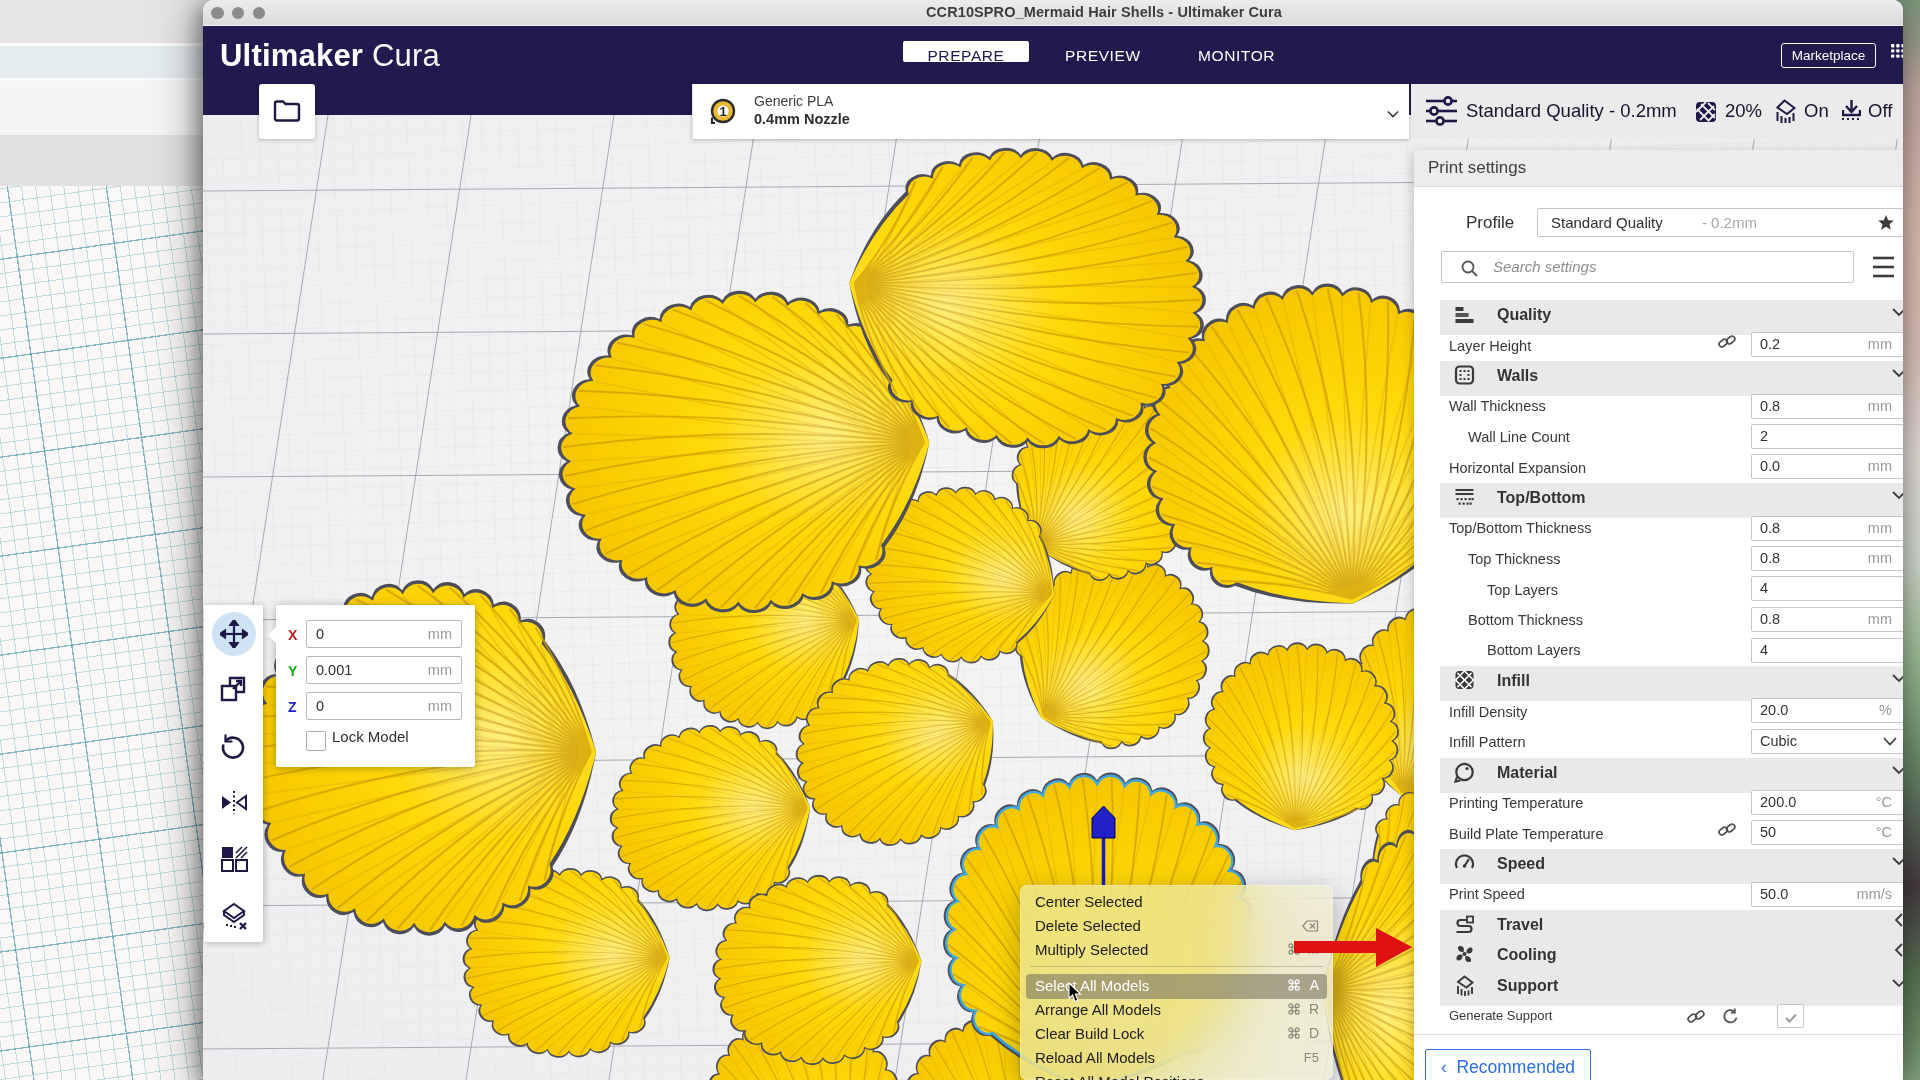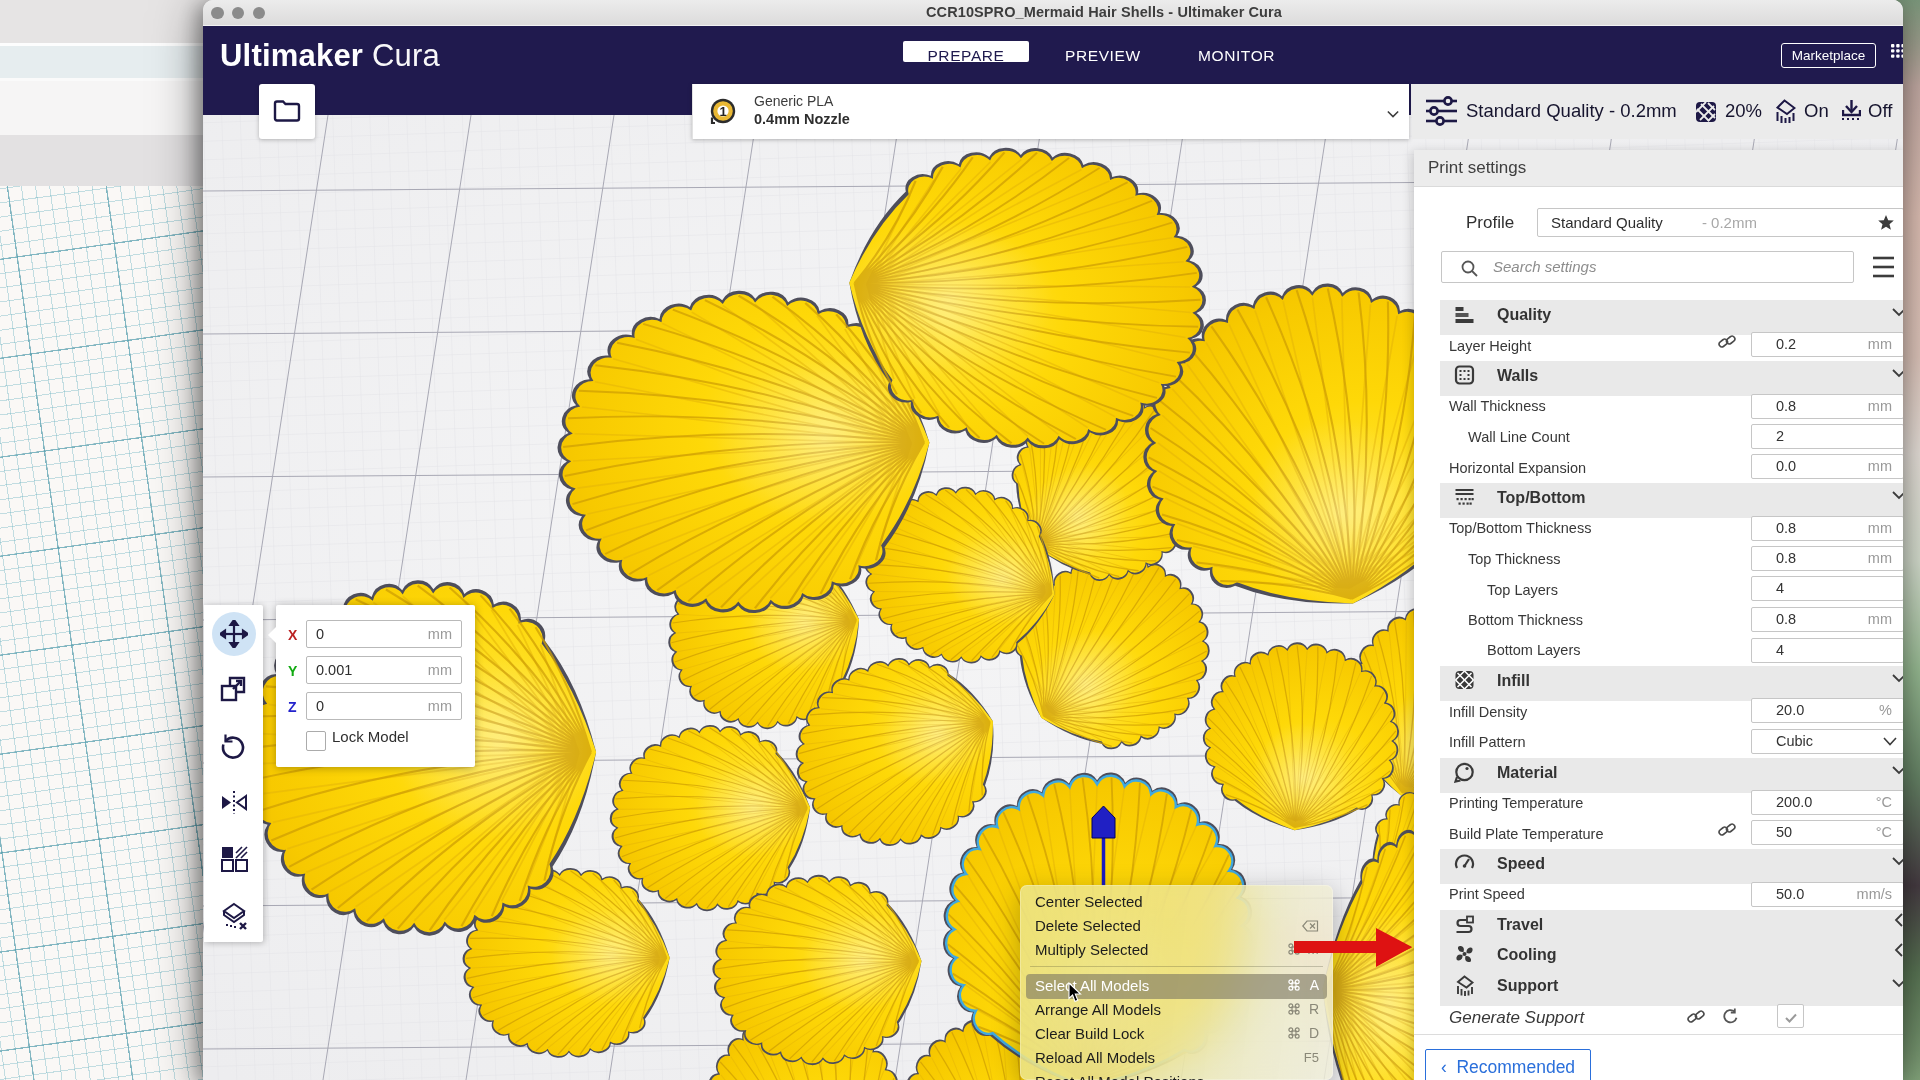--- a/index.html
+++ b/index.html
@@ -56,23 +56,23 @@
 #profLbl{position:absolute;left:13px;top:63px;font-size:17px;color:#2f2f2f;margin-left:39px;}
 #profBox{position:absolute;left:123px;top:58px;width:367px;height:29px;border:1px solid #c6c6c6;border-radius:2px;
  font-size:15px;color:#2e2e2e;line-height:27px;padding-left:13px;}
 #profBox i{font-style:normal;color:#a8a8a8;margin-left:35px;}
 #searchBox{position:absolute;left:27px;top:101px;width:413px;height:32px;border:1px solid #c6c6c6;border-radius:2px;}
 #searchBox span{position:absolute;left:51px;top:6px;font-style:italic;font-size:15px;color:#8d8d8d;}
 .cat{position:absolute;left:26px;width:465px;height:35px;background:#e9e9e9;}
 .cat b{position:absolute;left:57px;top:6px;font-size:16px;color:#333;}
 .setl{position:absolute;font-size:14.5px;color:#383838;}
 .vbox{position:absolute;left:337px;width:153px;height:25px;border:1px solid #c6c6c6;border-radius:2px;background:#fff;
- font-size:14.5px;color:#333;line-height:23px;padding-left:24px;}
+ font-size:14.5px;color:#333;line-height:23px;padding-left:8px;}
 .vunit{position:absolute;right:11px;top:0;color:#999;}
-#gsl{position:absolute;left:35px;font-size:17px;font-style:italic;color:#383838;}
+#gsl{position:absolute;left:35px;font-size:13px;color:#383838;}
 #gschk{position:absolute;left:363px;width:27px;height:24px;border:1px solid #c6c6c6;border-radius:2px;background:#fff;}
 #recbtn{position:absolute;left:11px;top:899px;width:166px;height:36px;border:1px solid #2a6fdb;border-radius:2px;
  background:#fff;color:#2a6fdb;font-size:17.5px;line-height:34px;text-align:center;}
 </style></head><body>
 
 <div id="desk">
  <div class="abs" style="left:0;top:0;width:208px;height:43px;background:#e6e4e4;"></div>
  <div class="abs" style="left:0;top:43px;width:208px;height:3px;background:#fdfdfd;"></div>
  <div class="abs" style="left:0;top:46px;width:208px;height:32px;background:#e6edef;"></div>
  <div class="abs" style="left:0;top:78px;width:208px;height:3px;background:#fafafa;"></div>

